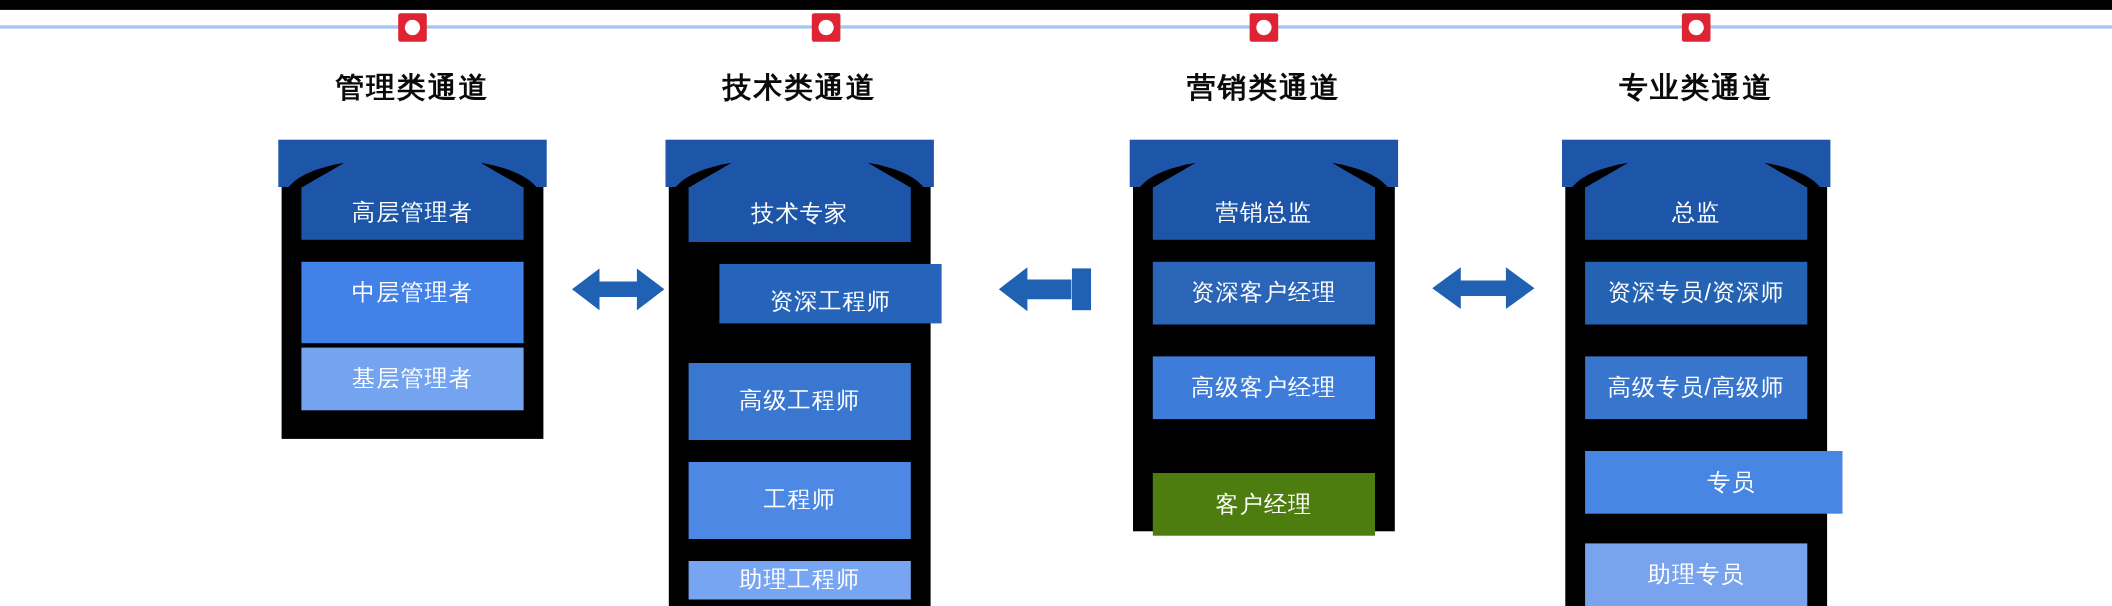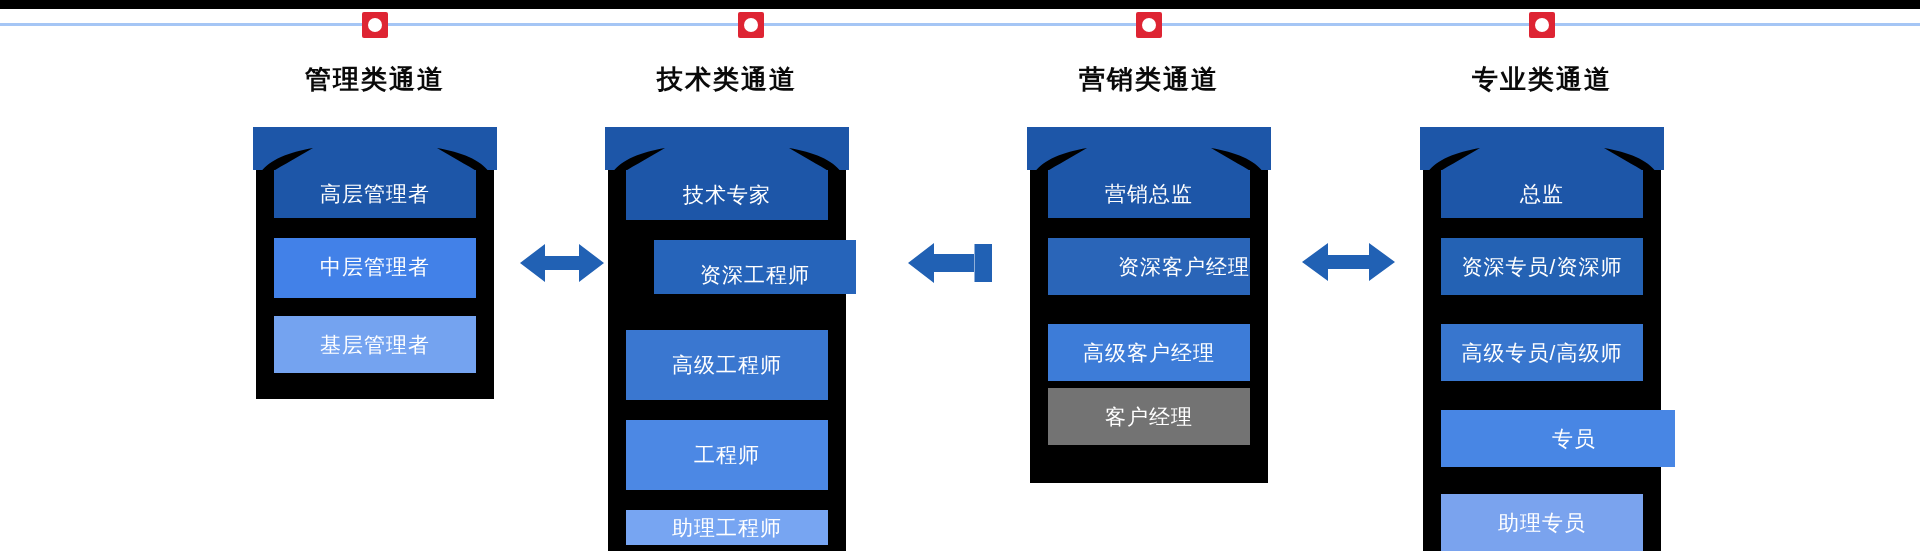--- a/index.html
+++ b/index.html
@@ -45,21 +45,21 @@
     <div class="col-title">管理类通道</div>
     <div class="col-black" style="height: 229px;"></div>
     <div class="banner" style="background: rgb(29, 86, 168);">
       <svg viewBox="0 0 244 52">
         <path d="M8,45 C16,33 36,25 60,21 C40,33 24,41 15,48 Z" fill="#000000"></path>
         <path d="M236,45 C228,33 208,25 184,21 C204,33 220,41 229,48 Z" fill="#000000"></path>
       </svg>
     </div>
     <div class="col-levels">
         <div class="level" style="top: 170px; height: 48px; line-height: 48px; background: rgb(29, 86, 168);"><span>高层管理者</span></div>
-        <div class="level" style="top: 238px; height: 60px; line-height: 57px; background: rgb(66, 129, 232);"><span>中层管理者</span></div>
+        <div class="level" style="top: 238px; height: 74px; line-height: 57px; background: rgb(66, 129, 232);"><span>中层管理者</span></div>
         <div class="level" style="top: 316px; height: 57px; line-height: 57px; background: rgb(116, 163, 240);"><span>基层管理者</span></div>
       </div>
   </div>
 
   <div class="column" style="left: 608px;">
     <div class="col-title">技术类通道</div>
     <div class="col-black" style="height: 390px;"></div>
     <div class="banner" style="background: rgb(29, 86, 168);">
       <svg viewBox="0 0 244 52">
         <path d="M8,45 C16,33 36,25 60,21 C40,33 24,41 15,48 Z" fill="#000000"></path>
@@ -79,23 +79,23 @@
     <div class="col-title">营销类通道</div>
     <div class="col-black" style="height: 313px;"></div>
     <div class="banner" style="background: rgb(29, 86, 168);">
       <svg viewBox="0 0 244 52">
         <path d="M8,45 C16,33 36,25 60,21 C40,33 24,41 15,48 Z" fill="#000000"></path>
         <path d="M236,45 C228,33 208,25 184,21 C204,33 220,41 229,48 Z" fill="#000000"></path>
       </svg>
     </div>
     <div class="col-levels">
         <div class="level" style="top: 170px; height: 48px; line-height: 48px; background: rgb(29, 86, 168);"><span>营销总监</span></div>
-        <div class="level" style="top: 238px; height: 57px; line-height: 57px; background: rgb(42, 101, 184); text-align: right;"><span>资深客户经理</span></div>
+        <div class="level" style="top: 238px; height: 57px; line-height: 57px; background: rgb(42, 101, 184);"><span>资深客户经理</span></div>
         <div class="level" style="top: 324px; height: 57px; line-height: 57px; background: rgb(61, 124, 216);"><span>高级客户经理</span></div>
-        <div class="level" style="top: 388px; height: 57px; line-height: 57px; background: #737373;"><span>客户经理</span></div>
+        <div class="level" style="top: 430px; height: 57px; line-height: 57px; background: #4d7c0f;"><span>客户经理</span></div>
       </div>
   </div>
 
   <div class="column" style="left: 1423px;">
     <div class="col-title">专业类通道</div>
     <div class="col-black" style="height: 390px;"></div>
     <div class="banner" style="background: rgb(29, 86, 168);">
       <svg viewBox="0 0 244 52">
         <path d="M8,45 C16,33 36,25 60,21 C40,33 24,41 15,48 Z" fill="#000000"></path>
         <path d="M236,45 C228,33 208,25 184,21 C204,33 220,41 229,48 Z" fill="#000000"></path>

